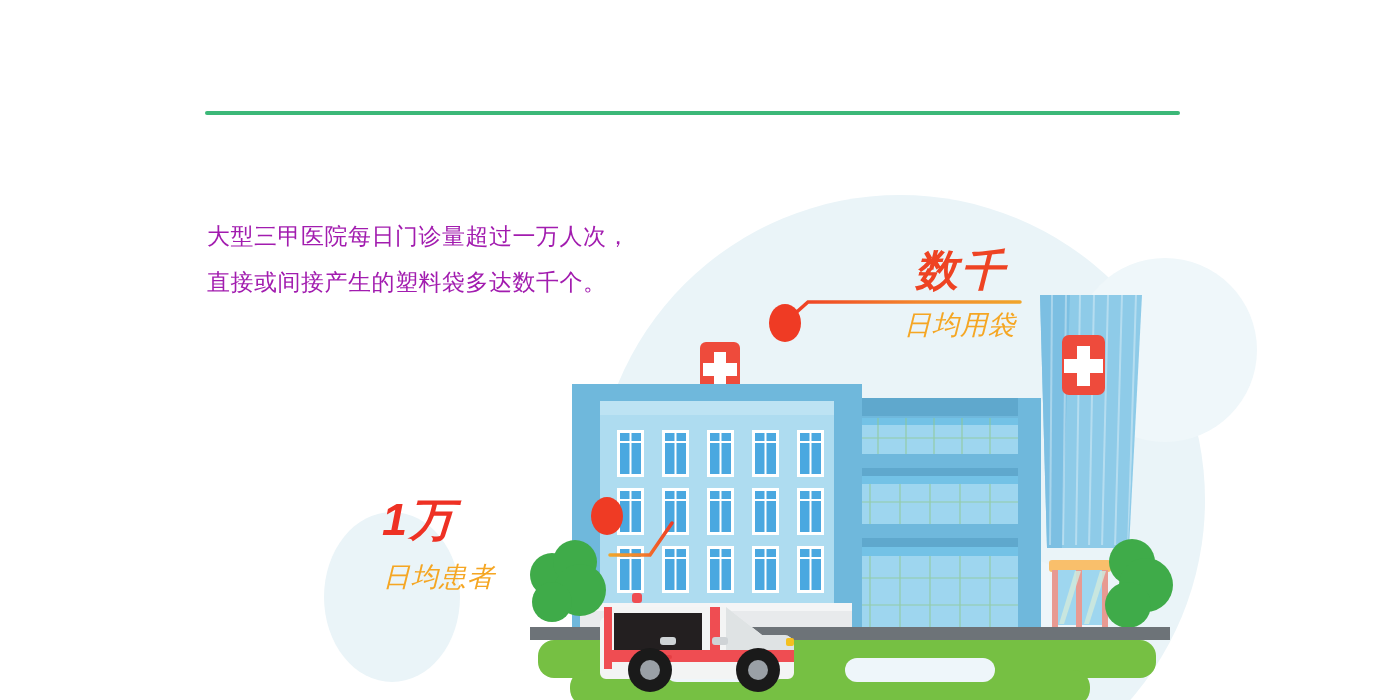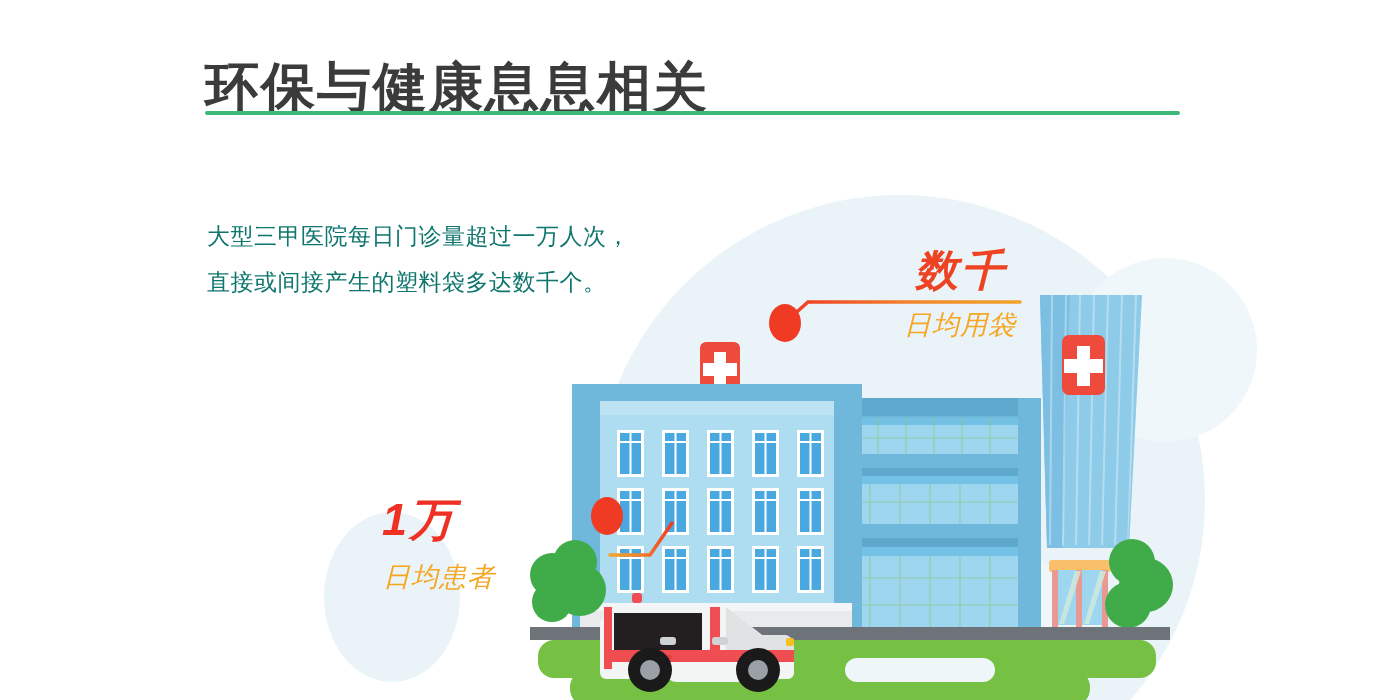--- a/index.html
+++ b/index.html
@@ -38,21 +38,21 @@
     background: #3cb878;
     border-radius: 2px;
   }
   .body-copy {
     position: absolute;
     left: 207px;
     top: 190px;
     width: 430px;
     font-size: 23px;
     line-height: 46px;
-    color: #0f766e;
+    color: #a21caf;
     letter-spacing: 0.5px;
   }
   .illustration {
     position: absolute;
     left: 280px;
     top: 150px;
     width: 1000px;
     height: 550px;
     font-style: italic;
   }
@@ -60,21 +60,20 @@
     display: block;
     width: 1000px;
     height: 550px;
   }
 </style>
 </head>
 <body>
 
 <div id="page">
 
-  <h1 class="page-title">环保与健康息息相关</h1>
 
   <div class="title-rule"></div>
 
   <p class="body-copy">大型三甲医院每日门诊量超过一万人次，直接或间接产生的塑料袋多达数千个。</p>
 
   <div class="illustration">
     <svg viewBox="0 0 1000 550" xmlns="http://www.w3.org/2000/svg">
       <defs>
         <linearGradient id="calloutLine" x1="0" y1="0" x2="1" y2="0">
           <stop offset="0%" stop-color="#ef3b24"></stop>

